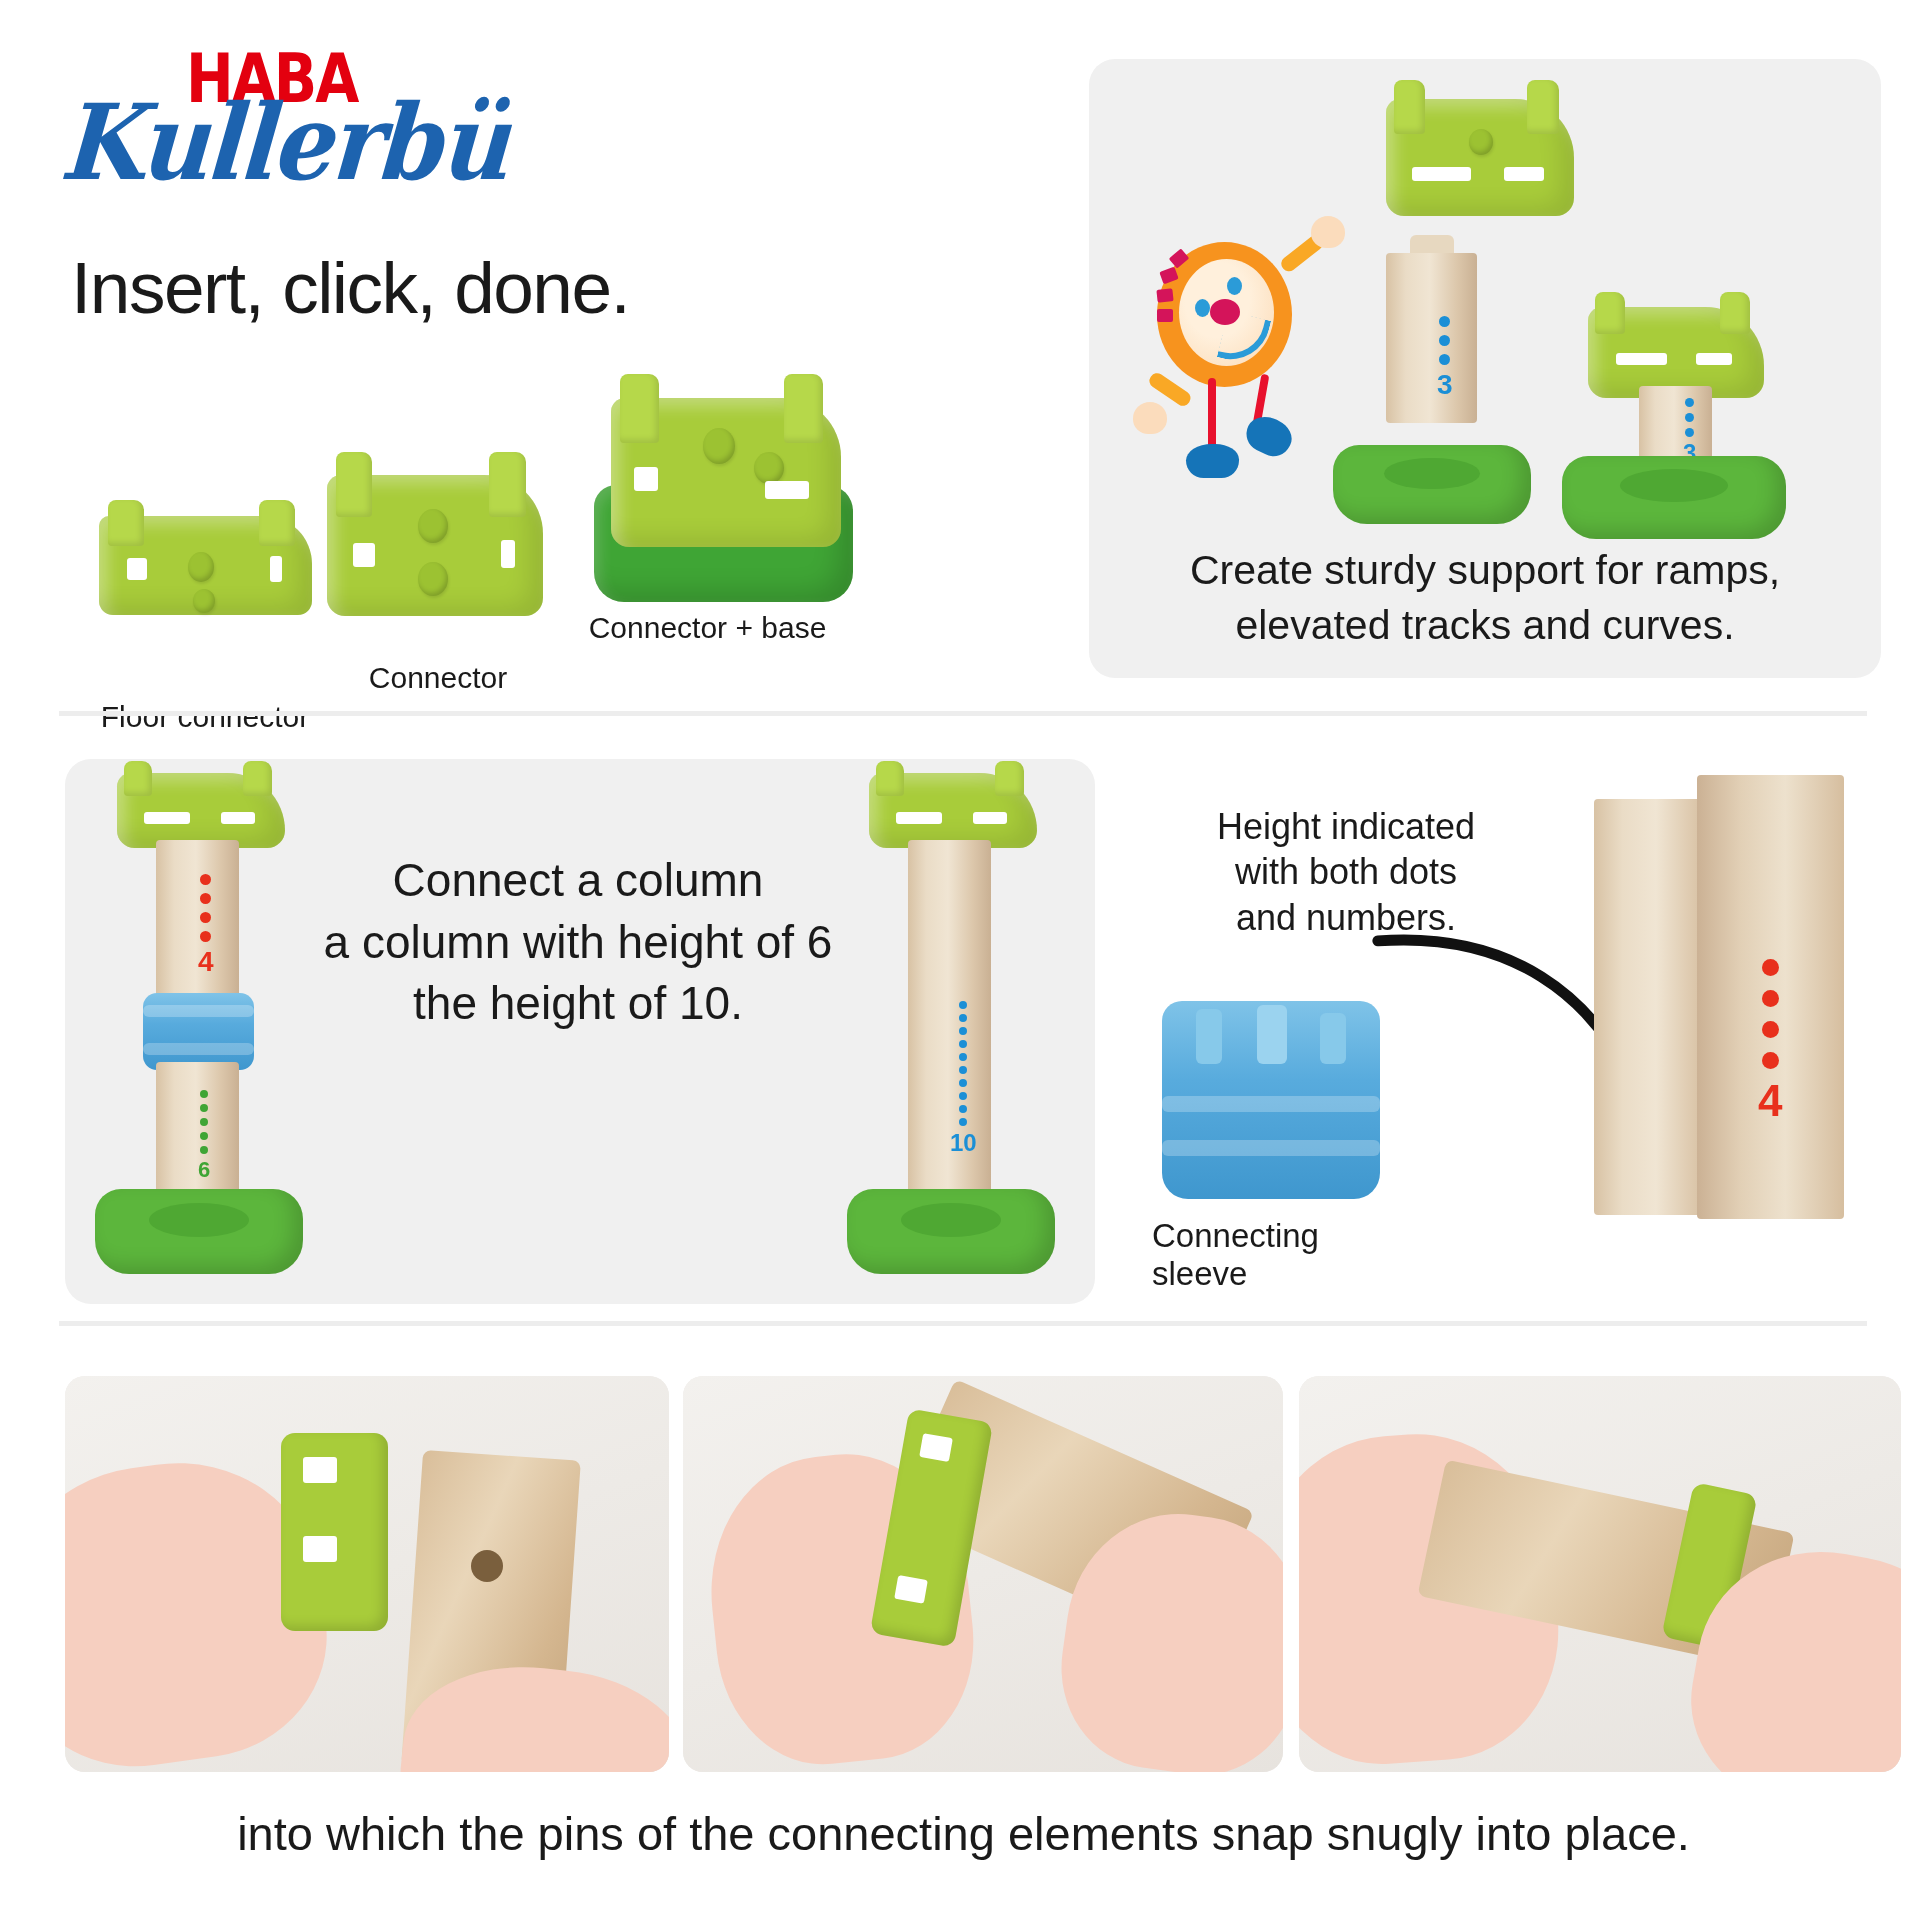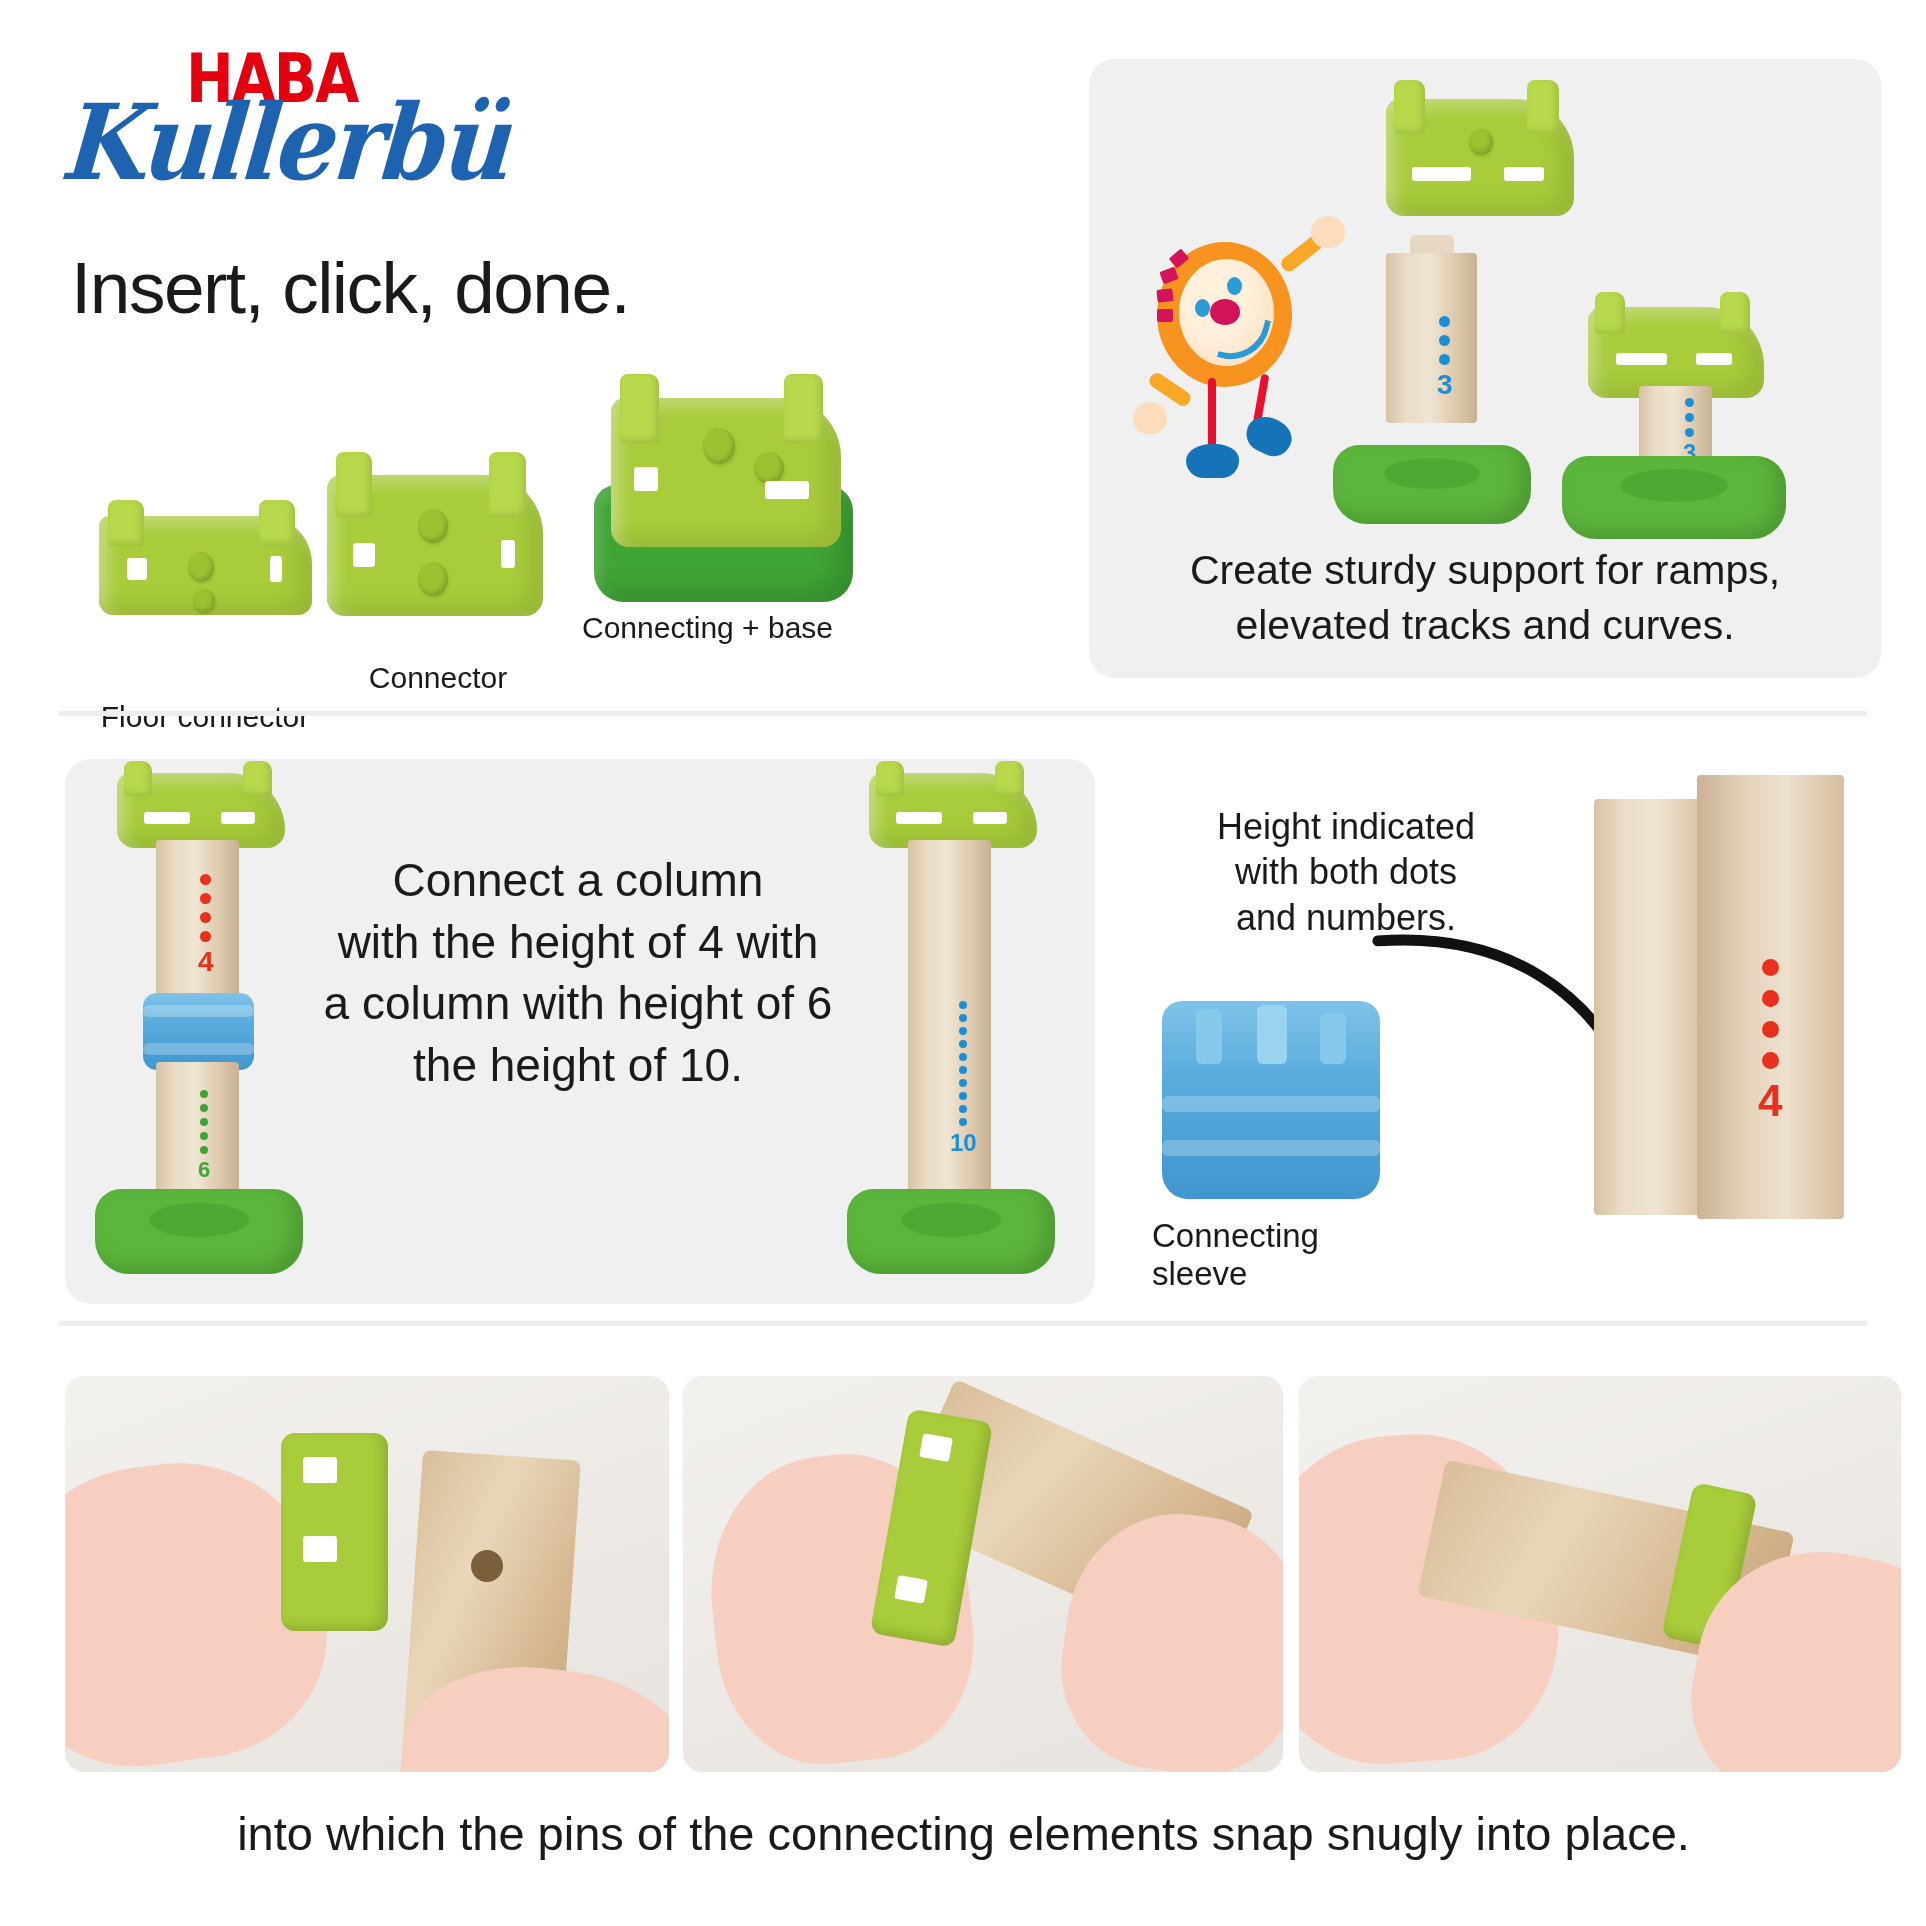--- a/index.html
+++ b/index.html
@@ -216,21 +216,21 @@
       </div>
 
       <div class="trio-item" style="left:495px; top:-20px; width:307px;">
         <div class="base" style="left:40px; top:129px; width:259px; height:117px;"></div>
         <div class="conn" style="position:absolute; left:57px; top:42px; width:230px; height:149px;">
           <div class="stud" style="left:40%; top:20%; width:32px; height:36px;"></div>
           <div class="stud" style="left:62%; top:36%; width:30px; height:32px;"></div>
           <div class="slot" style="left:10%; top:46%; width:24px; height:24px;"></div>
           <div class="slot" style="right:14%; top:56%; width:44px; height:18px;"></div>
         </div>
-        <div class="trio-cap">Connecting + base</div>
+        <div class="trio-cap">Connector + base</div>
       </div>
     </div>
 
     <div class="panel" style="left:1089px; top:59px; width:792px; height:619px;">
 
       <div class="conn" style="position:absolute; left:297px; top:40px; width:188px; height:117px;">
         <div class="stud" style="left:44%; top:26%; width:24px; height:26px;"></div>
         <div class="slot" style="left:14%; top:58%; width:59px; height:14px;"></div>
         <div class="slot" style="right:16%; top:58%; width:40px; height:14px;"></div>
       </div>
@@ -319,21 +319,20 @@
           <div class="d" style="width:8px;height:8px;background:#3FA535;margin-bottom:6px;"></div>
           <div class="d" style="width:8px;height:8px;background:#3FA535;margin-bottom:6px;"></div>
           <div class="d" style="width:8px;height:8px;background:#3FA535;margin-bottom:5px;"></div>
           <div class="dotnum" style="font-size:22px;color:#3FA535;">6</div>
         </div>
         <div class="greenbase" style="left:0px; top:416px; width:208px; height:85px;"></div>
       </div>
 
       <div class="body-text" style="left:216px; top:91px; width:594px;">
         <div>Connect a column</div>
-        <div>with the height of 4 with</div>
         <div>a column with height of 6</div>
         <div>the height of 10.</div>
       </div>
 
       <div style="position:absolute; left:782px; top:14px; width:208px; height:515px;">
         <div class="conn" style="position:absolute; left:22px; top:0px; width:168px; height:75px;">
           <div class="slot" style="left:16%; top:52%; width:46px; height:12px;"></div>
           <div class="slot" style="right:18%; top:52%; width:34px; height:12px;"></div>
         </div>
         <div class="wood" style="left:61px; top:67px; width:83px; height:370px;"></div>

